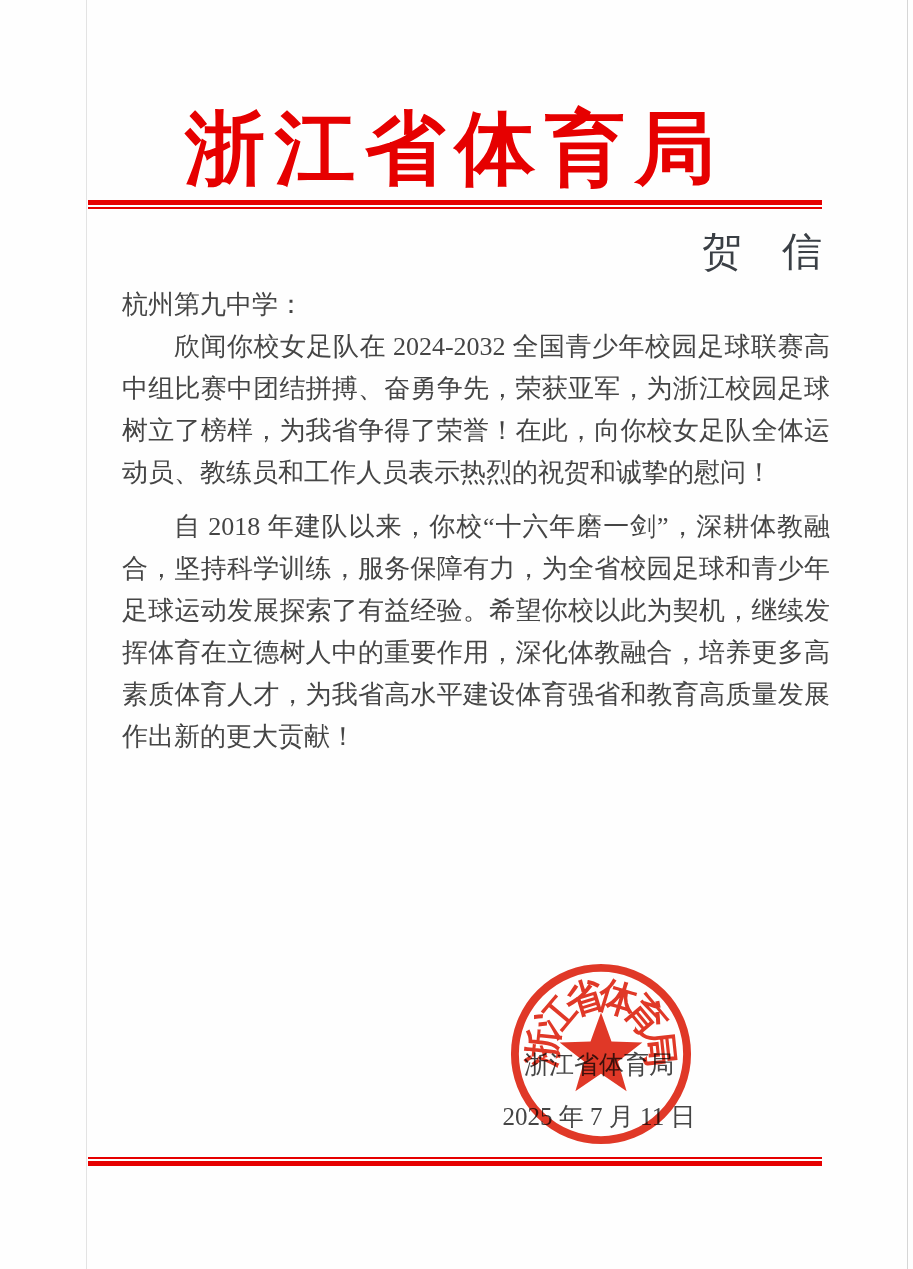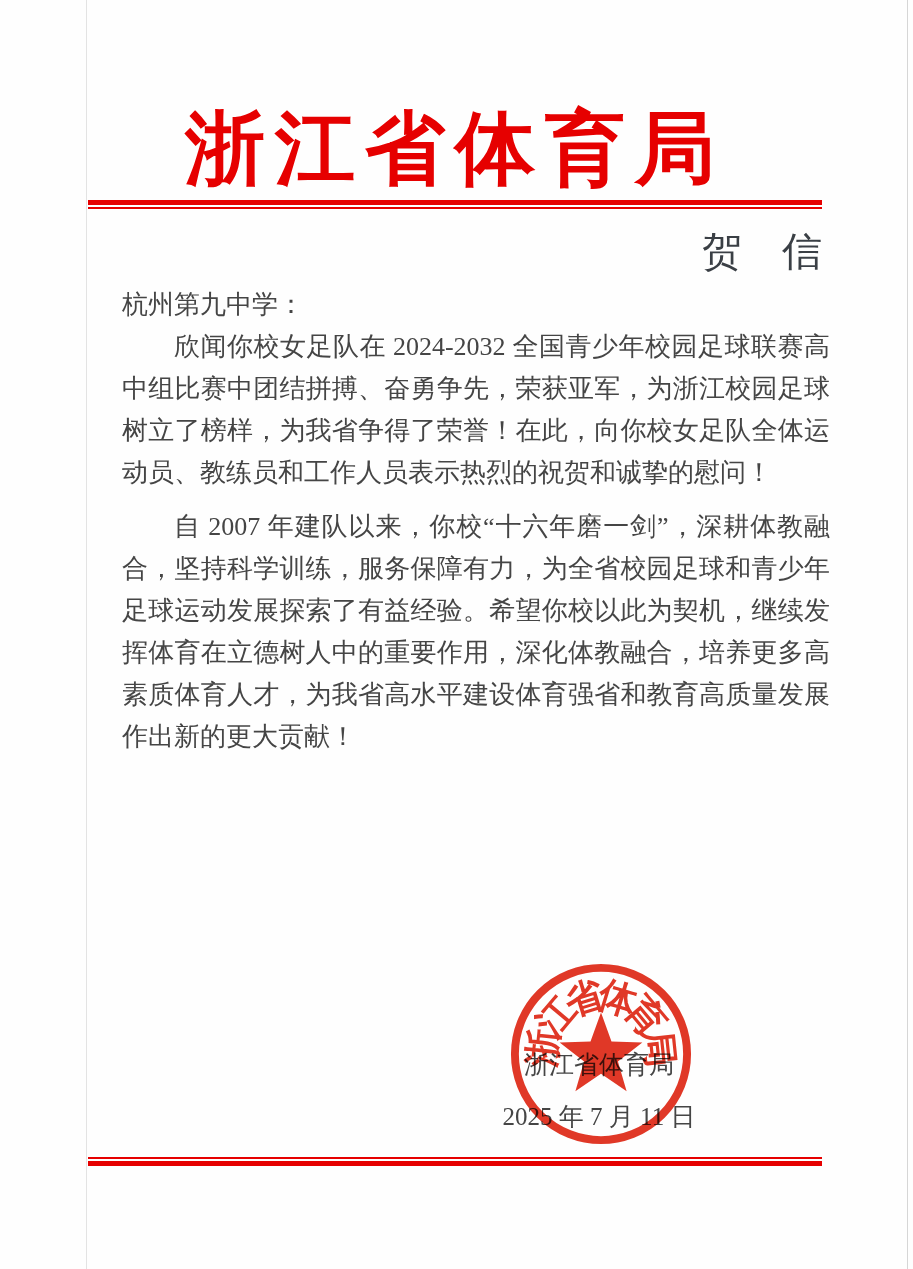--- a/index.html
+++ b/index.html
@@ -95,21 +95,21 @@
   <div class="rule rule-top">
     <div class="bar thick"></div>
     <div class="bar thin"></div>
   </div>
 
   <div class="doc-title">贺　信</div>
 
   <div class="body-text">
     <p class="salutation">杭州第九中学：</p>
     <p class="para para-1">欣闻你校女足队在 2024-2032 全国青少年校园足球联赛高中组比赛中团结拼搏、奋勇争先，荣获亚军，为浙江校园足球树立了榜样，为我省争得了荣誉！在此，向你校女足队全体运动员、教练员和工作人员表示热烈的祝贺和诚挚的慰问！</p>
-    <p class="para para-3">自 2007 年建队以来，你校“十六年磨一剑”，深耕体教融合，坚持科学训练，服务保障有力，为全省校园足球和青少年足球运动发展探索了有益经验。希望你校以此为契机，继续发挥体育在立德树人中的重要作用，深化体教融合，培养更多高素质体育人才，为我省高水平建设体育强省和教育高质量发展作出新的更大贡献！</p>
+    <p class="para para-3">自 2018 年建队以来，你校“十六年磨一剑”，深耕体教融合，坚持科学训练，服务保障有力，为全省校园足球和青少年足球运动发展探索了有益经验。希望你校以此为契机，继续发挥体育在立德树人中的重要作用，深化体教融合，培养更多高素质体育人才，为我省高水平建设体育强省和教育高质量发展作出新的更大贡献！</p>
   </div>
 
   <div class="sign-block">
     <span class="signature">浙江省体育局</span>
     <span class="sign-date">2025 年 7 月 11 日</span>
   </div>
 
   <div class="seal">
     <svg viewBox="0 0 190 190">
       <circle cx="95" cy="95" r="87" fill="none" stroke="#e0301e" stroke-width="8"></circle>

